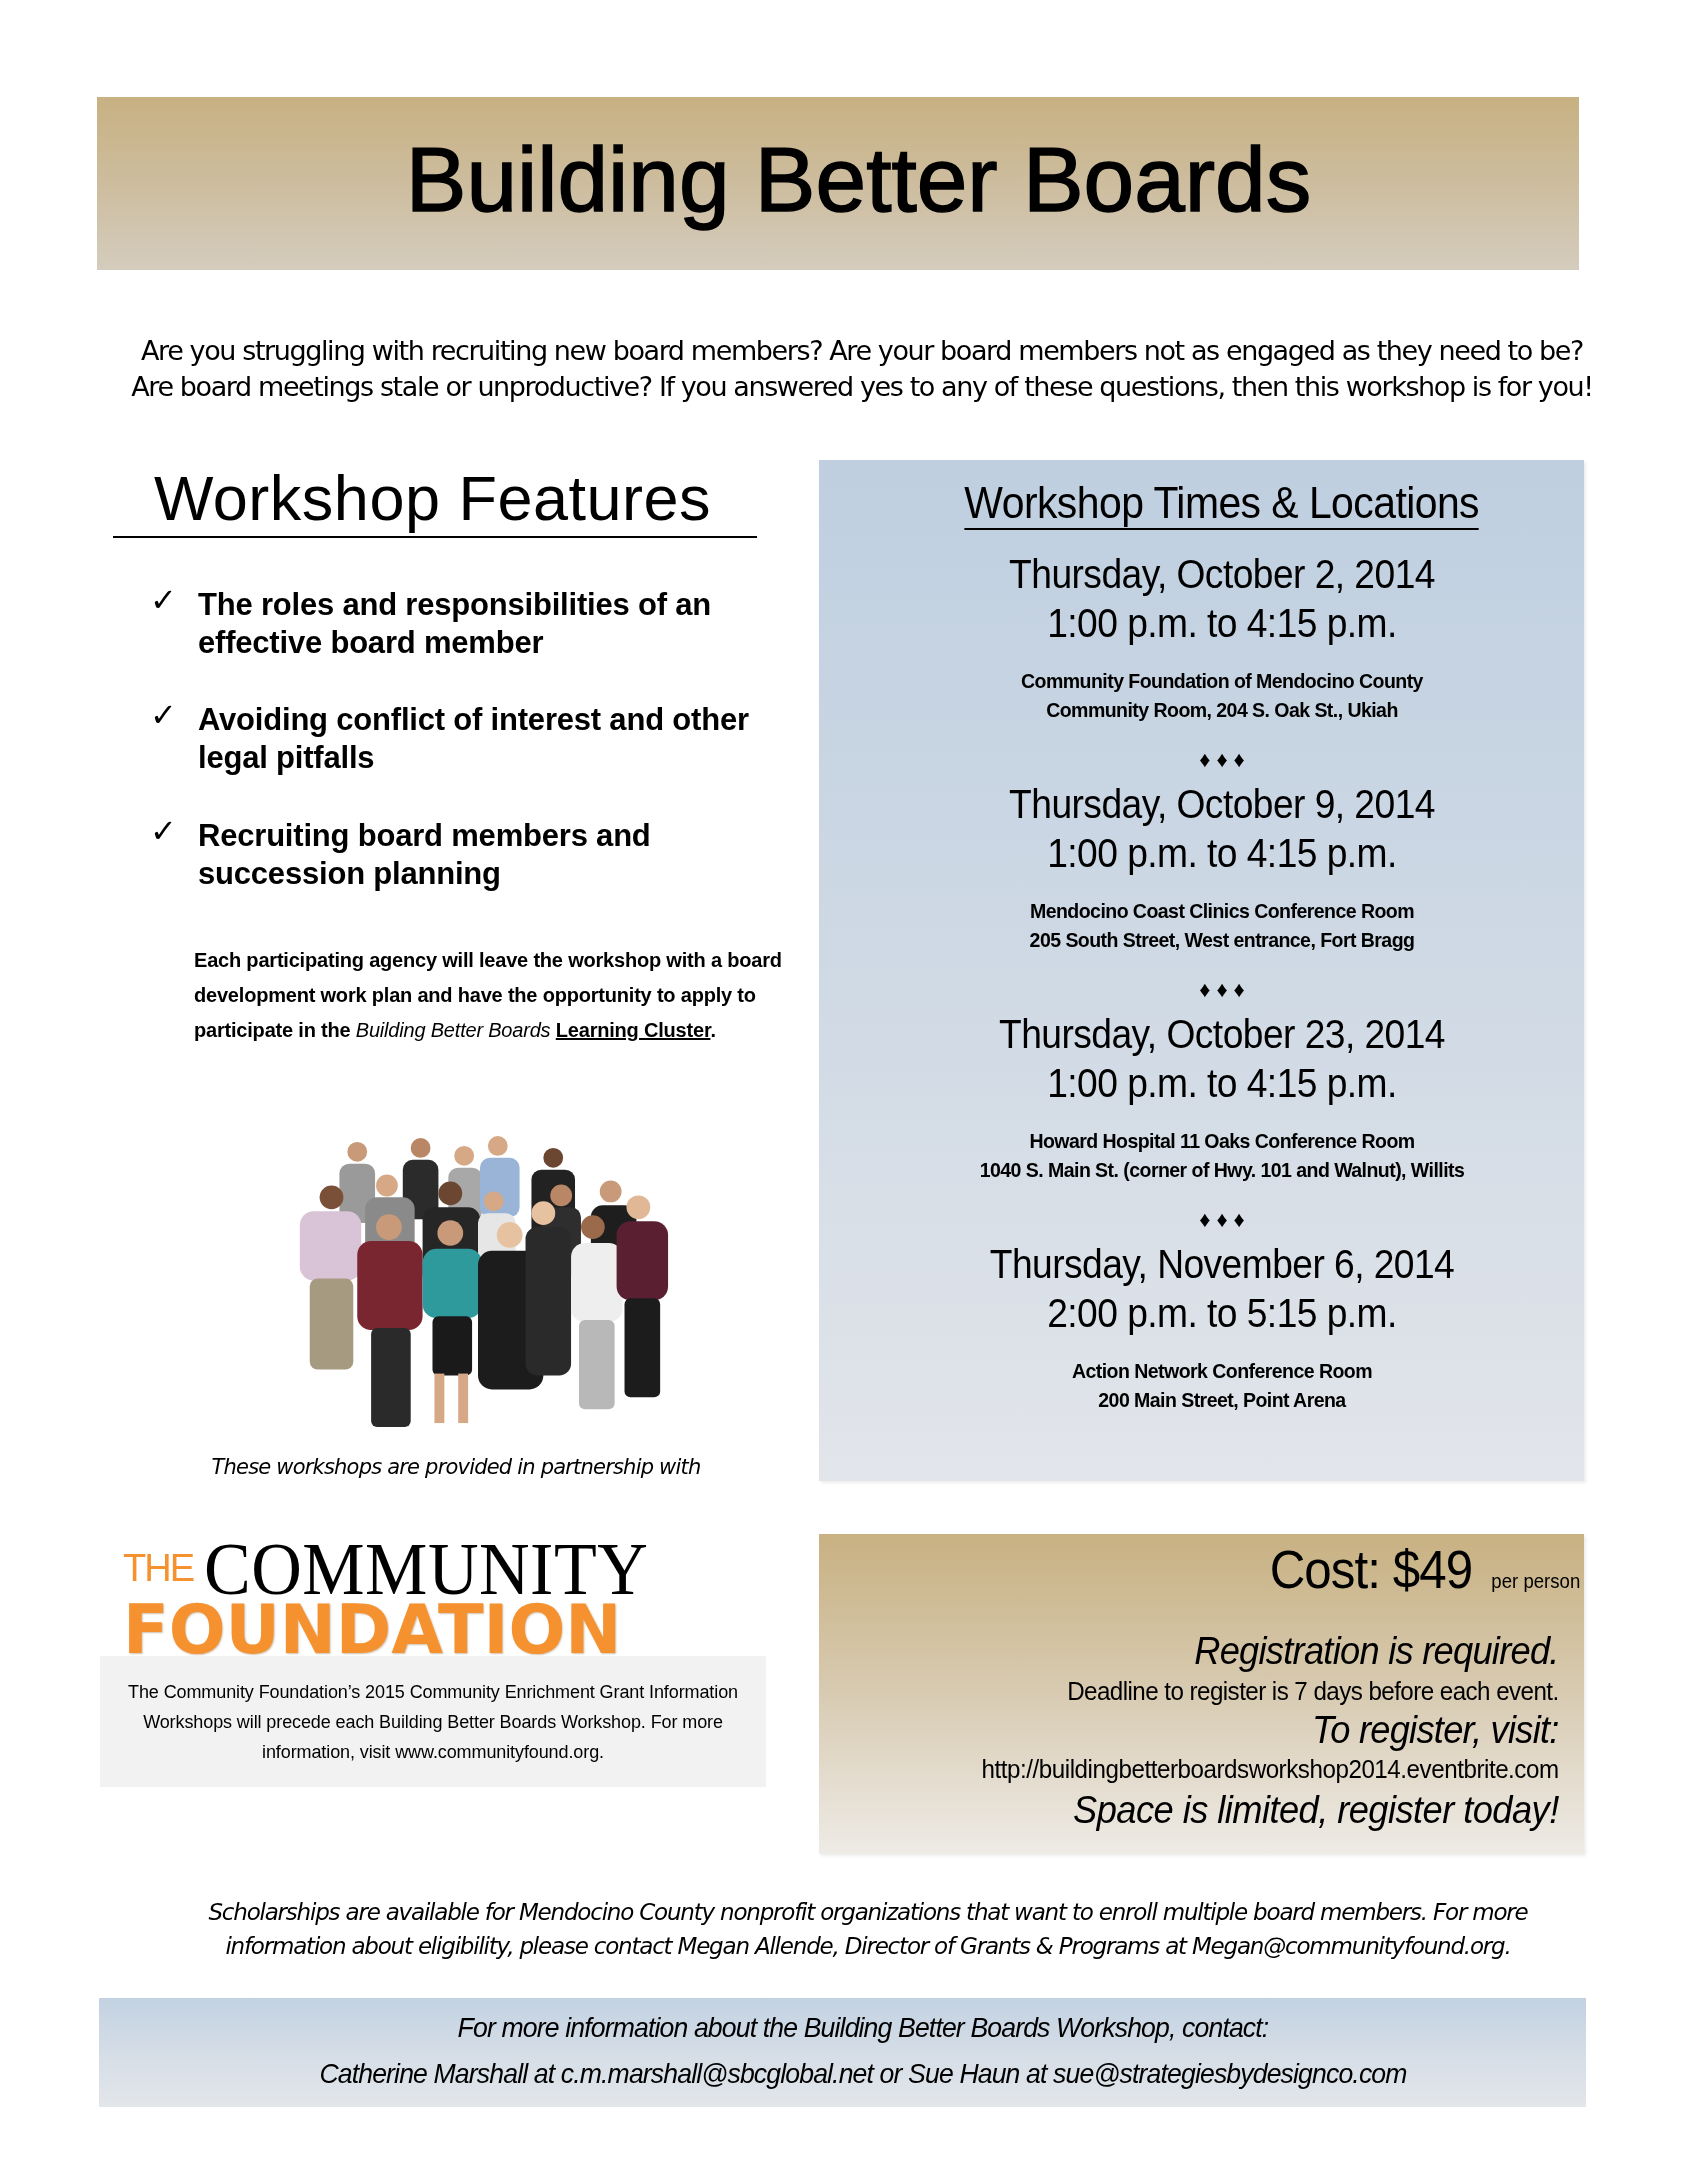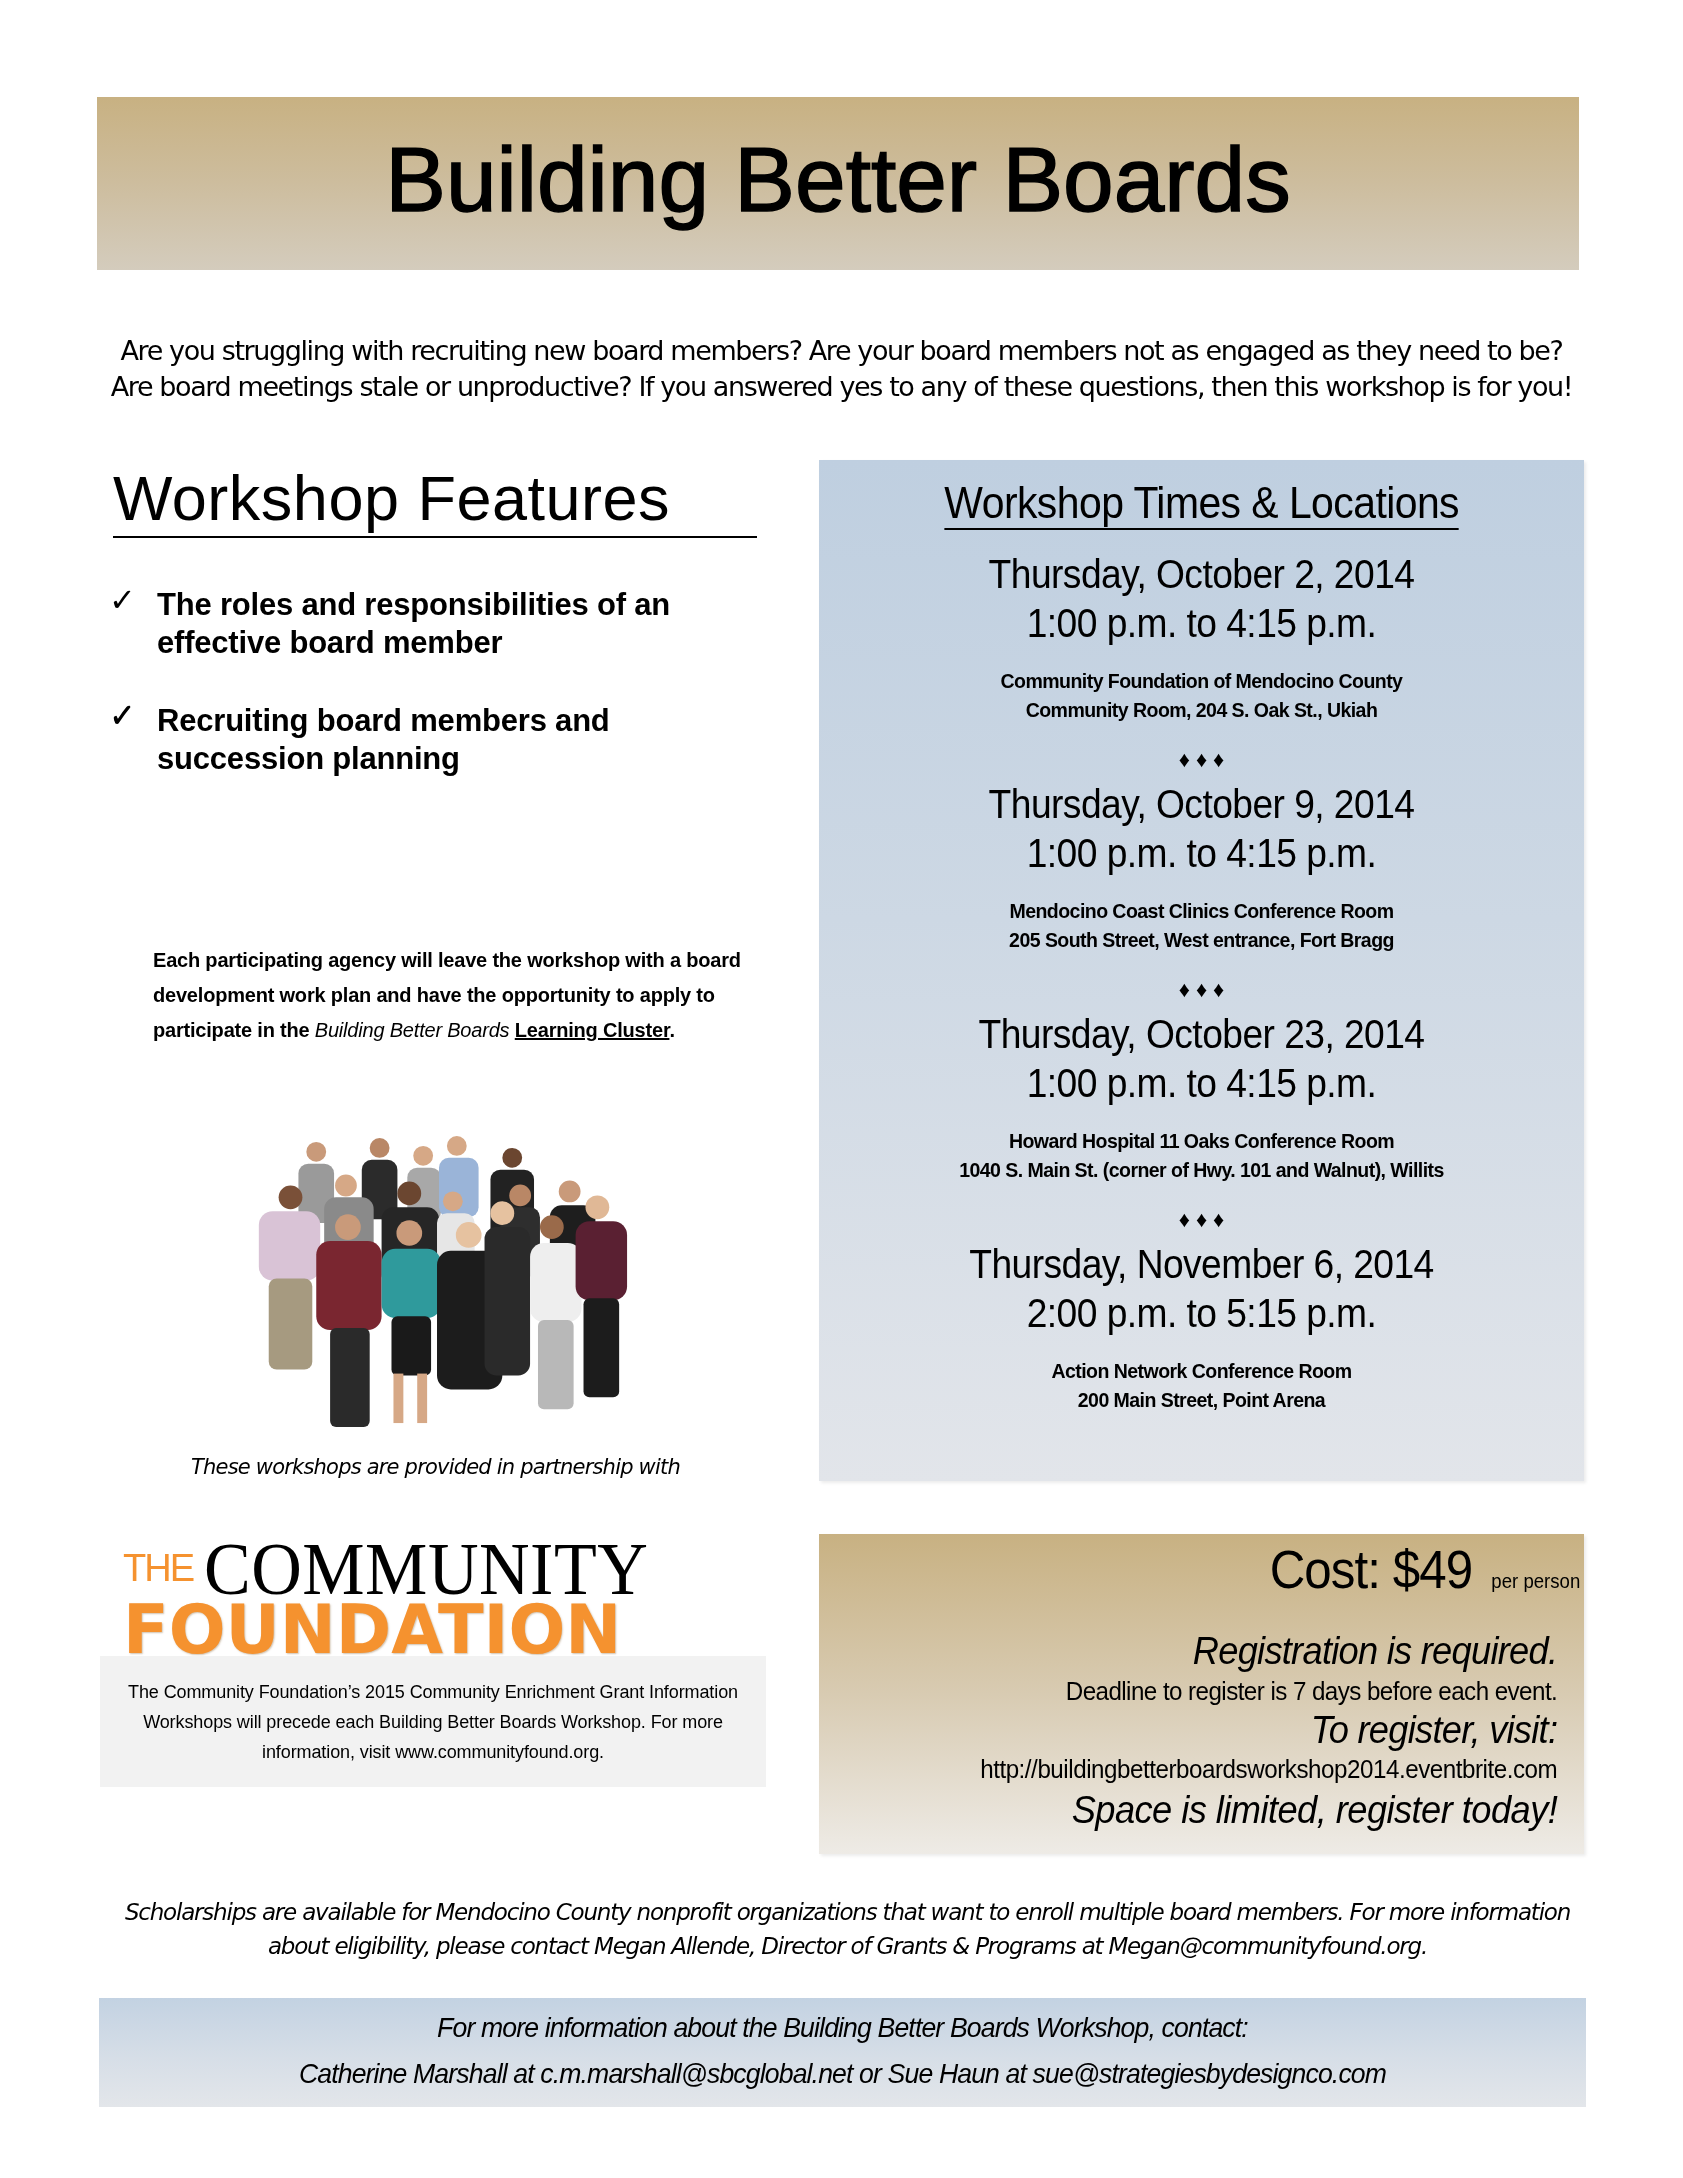--- a/index.html
+++ b/index.html
@@ -1,19 +1,19 @@
 <!DOCTYPE html>
 <html><head>
 <meta charset="utf-8">
 <style>
   * { box-sizing: border-box; margin: 0; padding: 0; }
   html, body { width: 1683px; height: 2178px; background: #ffffff; overflow: hidden; }
   body { position: relative; font-family: "Liberation Sans", sans-serif; color: #000; }
 
-  .abs { position: absolute; }
+  .abs { position: absolute; padding-left: 41px; }
 
   
   .banner {
     left: 97px; top: 97px; width: 1482px; height: 173px;
     background: linear-gradient(to bottom, #c8b182 0%, #cdbd9e 50%, #d4ccbd 100%);
     display: flex; align-items: center; justify-content: center;
   }
   .banner h1 {
     font-family: "Liberation Sans", sans-serif;
     font-weight: 400; font-size: 91px; letter-spacing: 0px;
@@ -177,20 +177,21 @@
 
 <div class="abs features-title">Workshop Features</div>
 
 <ul class="abs features-list">
   <li class="feature">
     <span class="check">✓</span>
     <span class="feature-text">The roles and responsibilities of an effective board member</span>
   </li>
   <li class="feature">
     <span class="check">✓</span>
+    <span class="feature-text">Avoiding conflict of interest and other legal pitfalls</span>
   </li>
   <li class="feature">
     <span class="check">✓</span>
     <span class="feature-text">Recruiting board members and succession planning</span>
   </li>
 </ul>
 
 <div class="abs agency-text"><span>Each participating agency will leave the workshop with a board development work plan and have the opportunity to apply to participate in the </span><i>Building Better Boards</i><span> </span><u>Learning Cluster</u><span>.</span></div>
 
 <div class="abs people" aria-label="group-of-people-photo">

